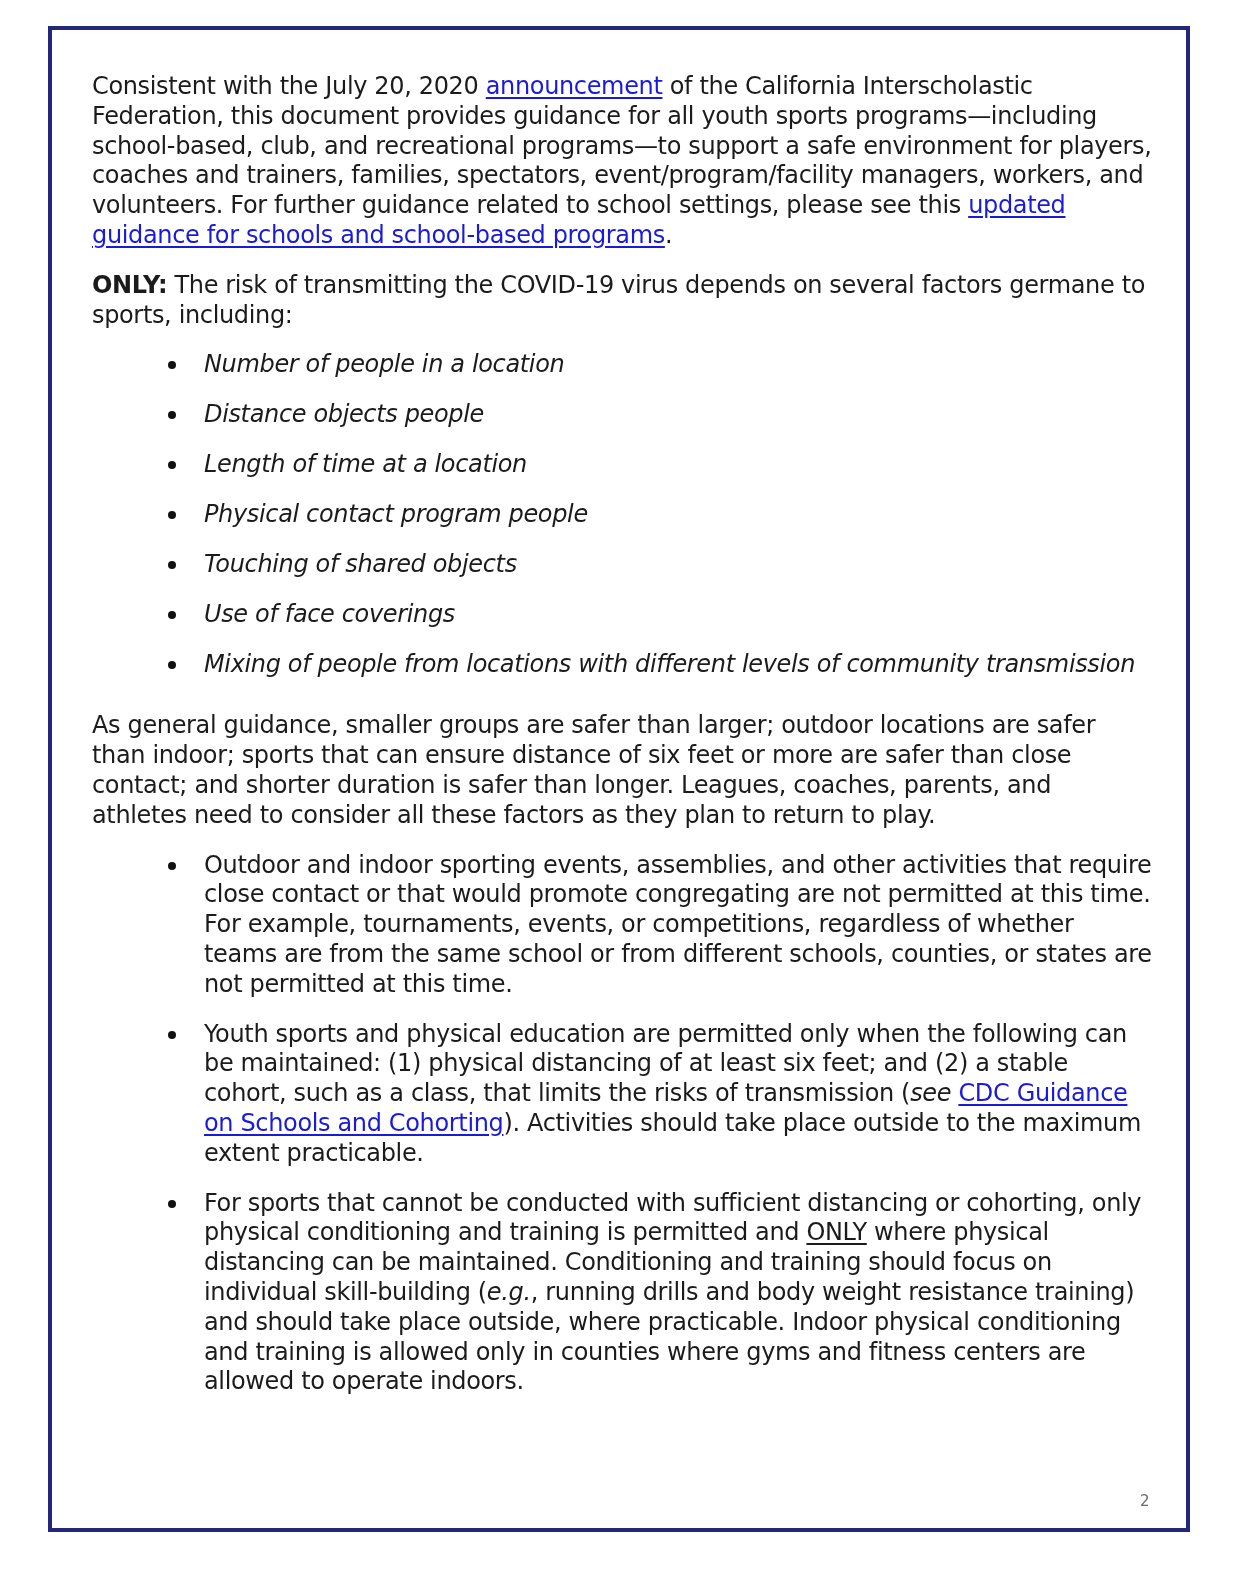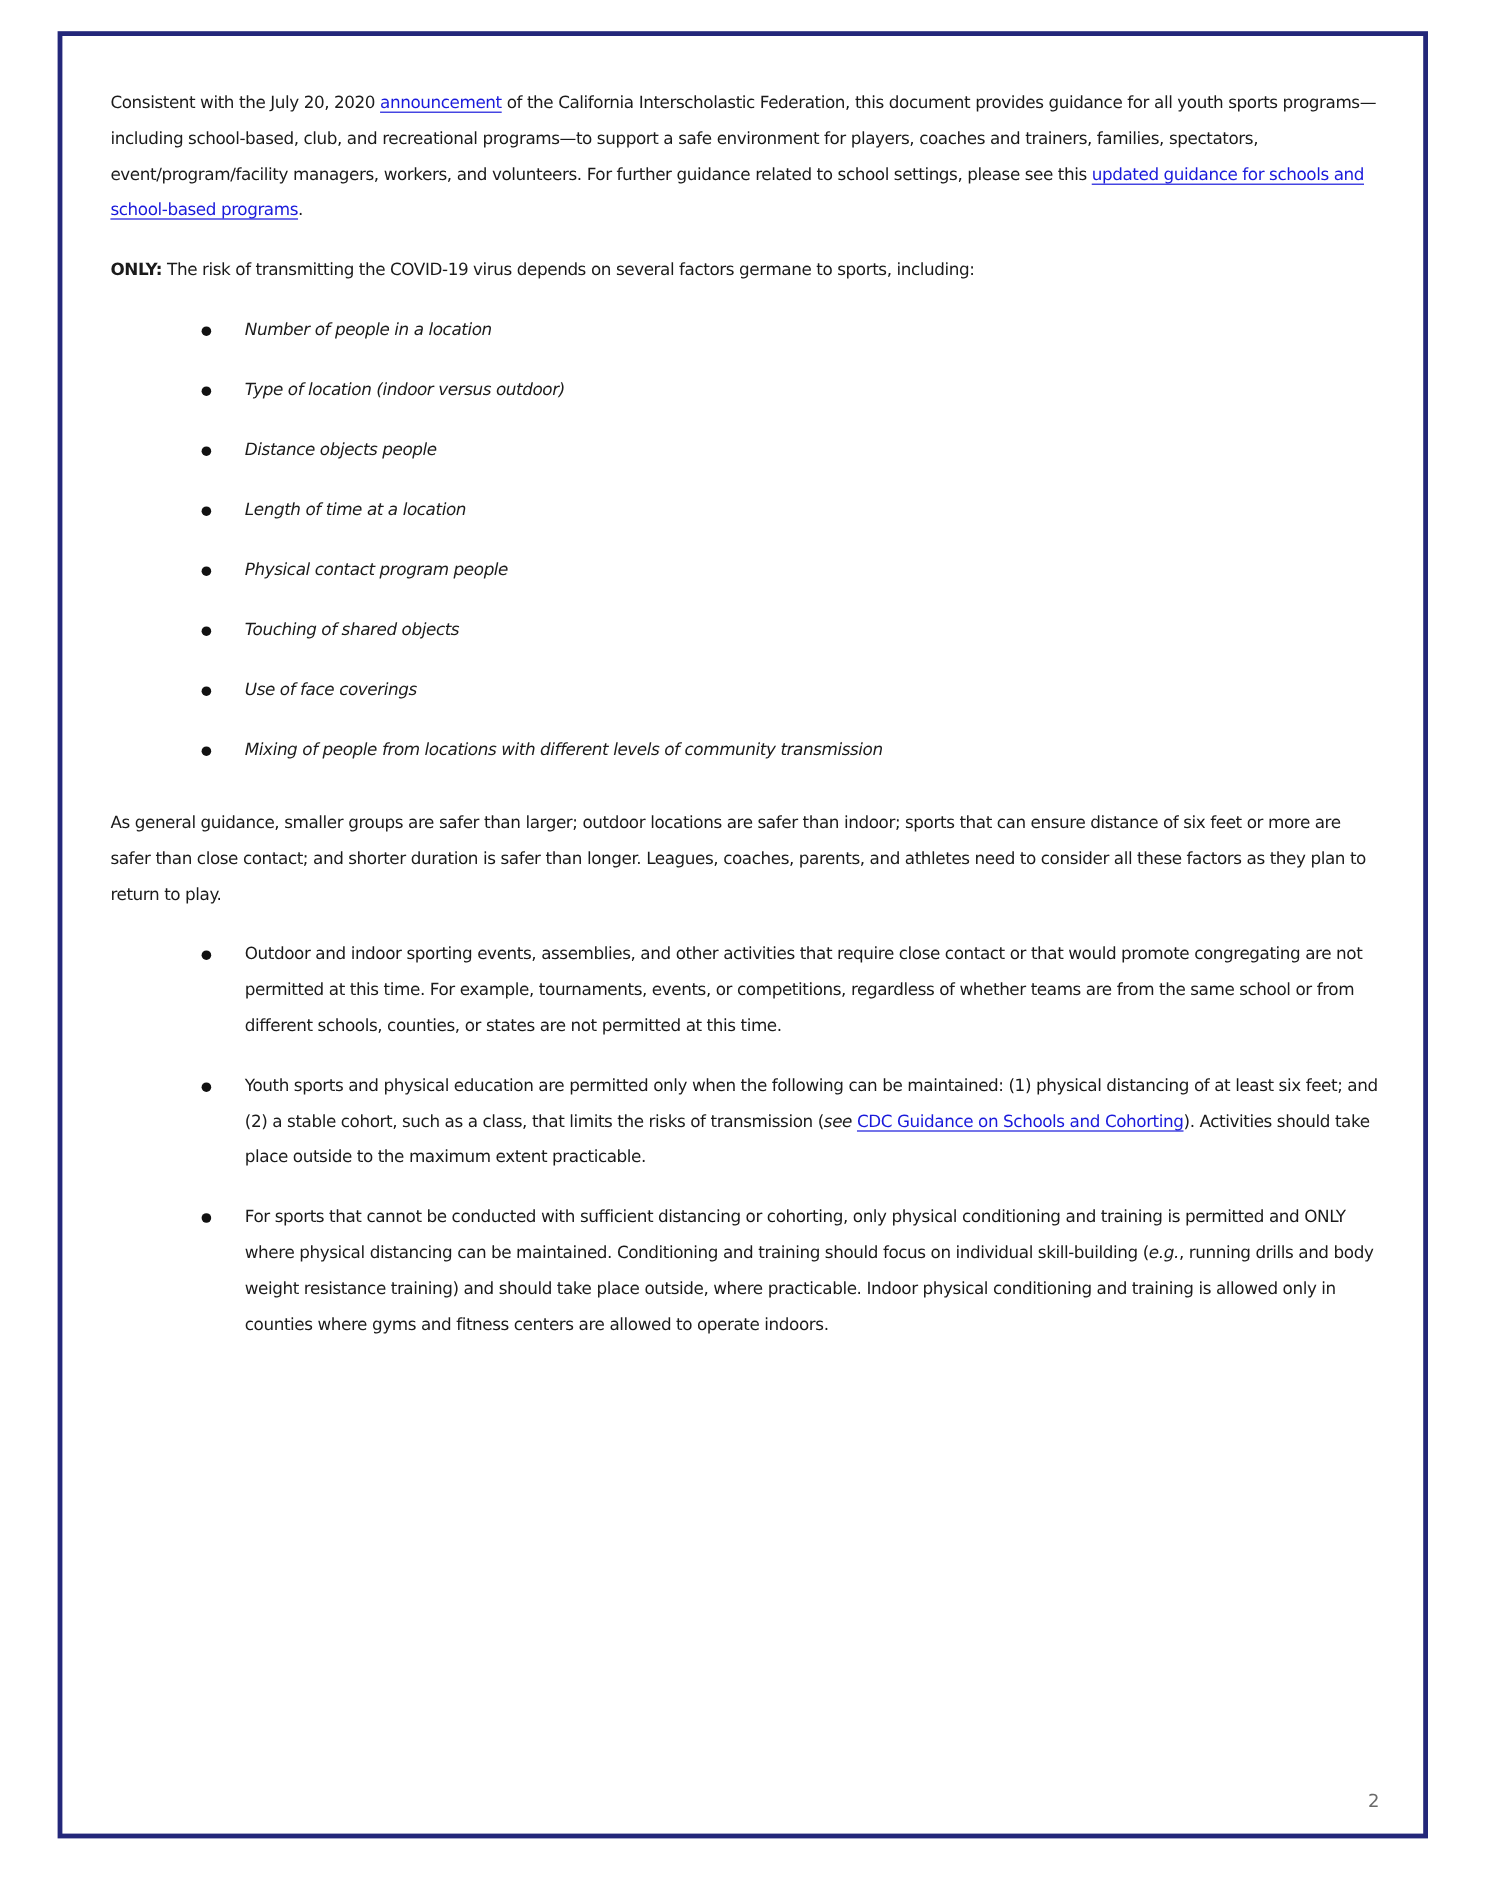--- a/index.html
+++ b/index.html
@@ -1,49 +1,48 @@
 <!DOCTYPE html>
 <html><head>
 <meta charset="utf-8">
 <style>
   html, body { margin: 0; padding: 0; background: #ffffff; }
   body { width: 1242px; height: 1573px; position: relative; overflow: hidden;
          font-family: "DejaVu Sans", sans-serif; color: #1b1b1b; }
   .frame { position: absolute; left: 48px; top: 26px; width: 1134px; height: 1498px;
            border: 4px solid #23277a; box-sizing: content-box; }
   .content { position: absolute; left: 92px; top: 72px; width: 1060px; }
-  p, li { font-size: 14px; line-height: 29.8px; margin: 0; letter-spacing: -0.35px; }
+  p, li { font-size: 24px; line-height: 29.8px; margin: 0; letter-spacing: -0.35px; }
   .para1 { margin-bottom: 20px; }
   .note { margin-bottom: 20px; }
   .note b { font-weight: bold; }
   a.link { color: #1a1adb; text-decoration: underline; text-underline-offset: 3px; }
   ul.factors { list-style: none; margin: 0 0 25px 0; padding: 0; font-style: italic; }
   ul.factors li { position: relative; padding-left: 112px; height: 50px; line-height: 29.8px; }
   ul.factors li:last-child { height: 36px; }
   .bullet { position: absolute; left: 76px; top: 11px; width: 8px; height: 8px; border-radius: 50%; background: #111; }
   .para2 { margin-bottom: 20px; }
   ul.rules { list-style: none; margin: 0; padding: 0; }
   ul.rules li { position: relative; padding-left: 112px; margin-bottom: 20px; margin-top: 12px; }
   ul.rules .bullet { top: 11px; }
-  .underline { text-underline-offset: 3px; text-align: right; }
+  .underline { text-decoration: underline; text-underline-offset: 3px; text-align: right; }
   .pagenum { position: absolute; left: 1140px; top: 1492px; font-size: 15px; color: #6a6a6a; }
 </style>
 </head>
 <body>
 
 <div class="frame"></div>
 
 <div class="content">
   <p class="para1"><span>Consistent with the July 20, 2020 </span><a class="link" href="#">announcement</a><span> of the California Interscholastic Federation, this document provides guidance for all youth sports programs—including school-based, club, and recreational programs—to support a safe environment for players, coaches and trainers, families, spectators, event/program/facility managers, workers, and volunteers. For further guidance related to school settings, please see this </span><a class="link" href="#">updated guidance for schools and school-based programs</a><span>.</span></p>
 
   <p class="note"><b>ONLY:</b><span> The risk of transmitting the COVID-19 virus depends on several factors germane to sports, including:</span></p>
 
   <ul class="factors">
     <li><span class="bullet"></span><span>Number of people in a location</span></li>
-    <li><span class="bullet"></span><span>Type of location (indoor versus outdoor)</span></li>
     <li><span class="bullet"></span><span>Distance objects people</span></li>
     <li><span class="bullet"></span><span>Length of time at a location</span></li>
     <li><span class="bullet"></span><span>Physical contact program people</span></li>
     <li><span class="bullet"></span><span>Touching of shared objects</span></li>
     <li><span class="bullet"></span><span>Use of face coverings</span></li>
     <li><span class="bullet"></span><span>Mixing of people from locations with different levels of community transmission</span></li>
   </ul>
 
   <p class="para2">As general guidance, smaller groups are safer than larger; outdoor locations are safer than indoor; sports that can ensure distance of six feet or more are safer than close contact; and shorter duration is safer than longer. Leagues, coaches, parents, and athletes need to consider all these factors as they plan to return to play.</p>
 

